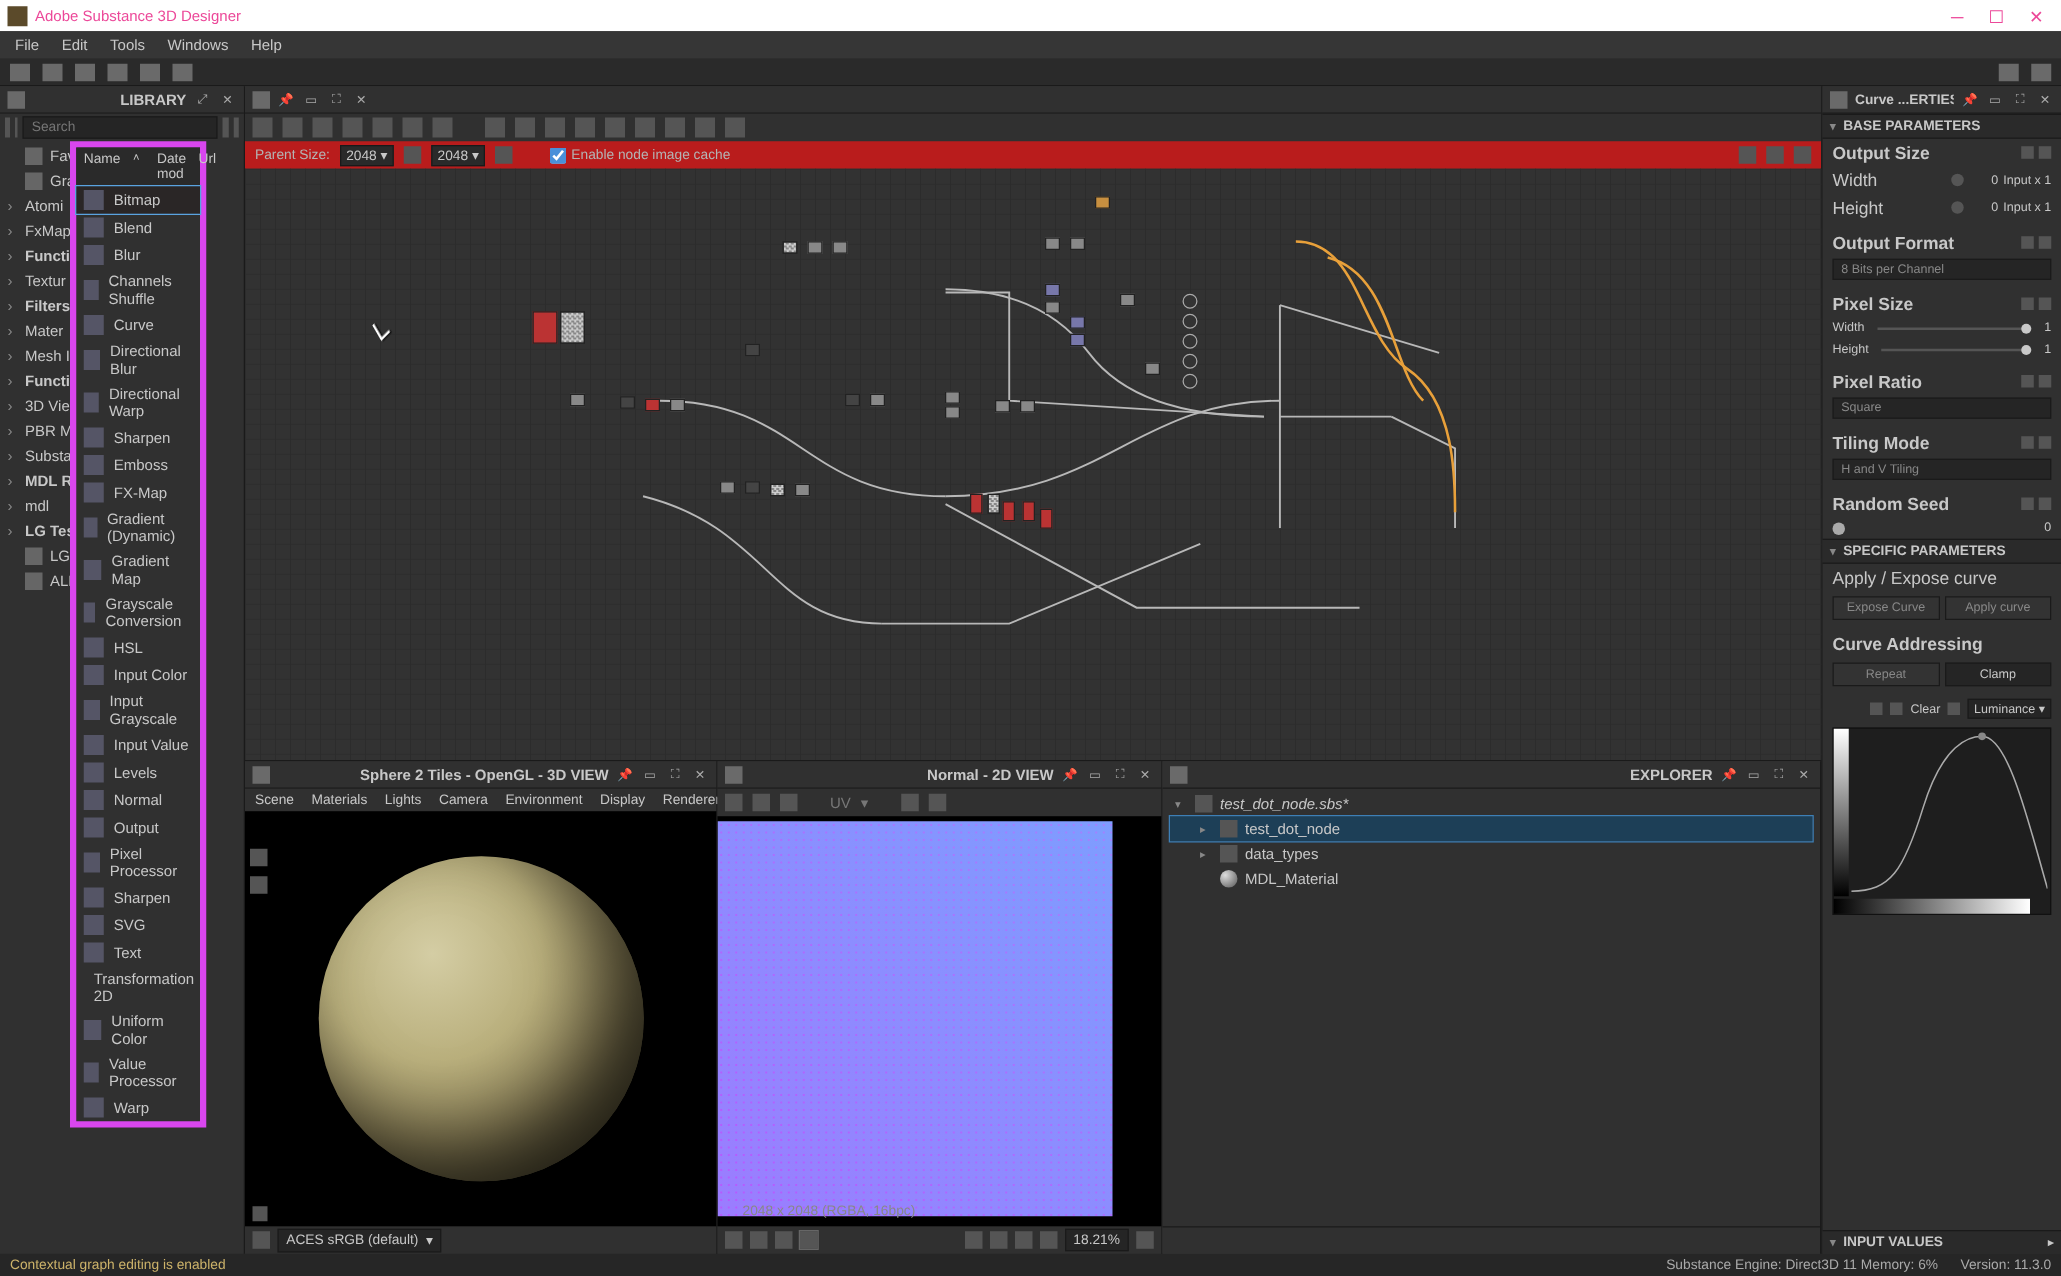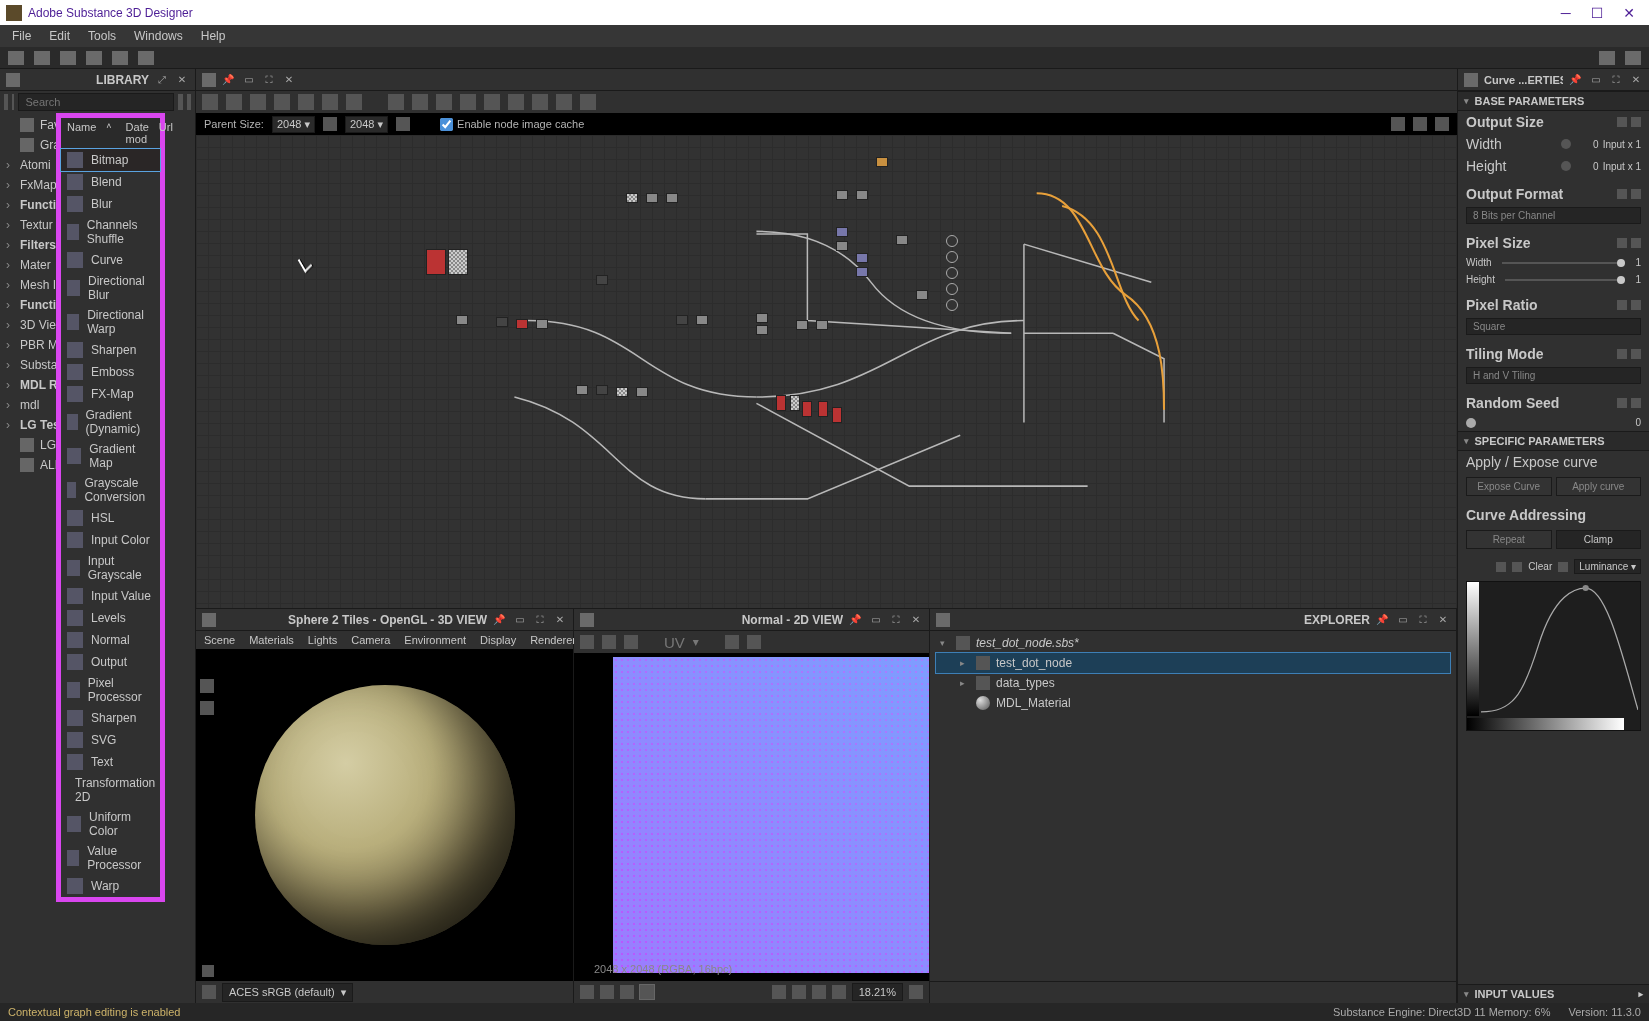--- a/index.html
+++ b/index.html
@@ -1,17 +1,17 @@
 <!DOCTYPE html>
 <html><head>
 <meta charset="utf-8">
 <style>
 * { margin: 0; padding: 0; box-sizing: border-box; font-family: "Segoe UI", Tahoma, sans-serif; }
 body { background: #262626; color: #c8c8c8; font-size: 12px; overflow: hidden; width: 1649px; height: 1021px; position: relative; }
-.titlebar { height: 25px; background: #ffffff; color: #4c1d95; display: flex; align-items: center; padding: 0 6px; justify-content: space-between; }
+.titlebar { height: 25px; background: #ffffff; color: #ec4899; display: flex; align-items: center; padding: 0 6px; justify-content: space-between; }
 .titlebar .left { display: flex; align-items: center; gap: 6px; }
 .titlebar .logo { width: 16px; height: 16px; background: #5b4a2a; display: inline-block; }
 .titlebar .wincontrols { display: flex; gap: 20px; font-size: 14px; padding-right: 8px;}
 .menubar { height: 22px; background: #363636; display: flex; align-items: center; gap: 18px; padding: 0 12px; font-size: 12px; color: #c8c8c8; }
 .menubar span { cursor: default; }
 .toolbar { height: 22px; background: #2a2a2a; display: flex; align-items: center; gap: 10px; padding: 0 8px; border-bottom: 1px solid #1a1a1a; }
 .toolbar .ticon { width: 16px; height: 14px; background: #6a6a6a; display: inline-block; }
 .toolbar .spacer { flex: 1; }
 .main { display: flex; height: calc(100% - 25px - 22px - 22px - 18px); }
 .panel-header { height: 22px; background: #303030; display: flex; align-items: center; padding: 0 6px; gap: 6px; border-bottom: 1px solid #1a1a1a; }
@@ -32,21 +32,21 @@
 .node-dd .hdr { display: flex; padding: 3px 6px; background: #2a2a2a; font-size: 11px; border-bottom: 1px solid #1a1a1a;}
 .node-dd .hdr span { margin-right: 10px; }
 .node-dd .item { display: flex; align-items: center; gap: 8px; padding: 3px 6px; font-size: 12px;}
 .node-dd .item .nicon { width: 16px; height: 16px; background: #556; display:inline-block; }
 .node-dd .item.sel { background: #2a2626; outline: 1px solid #5aa3e0; }
 
 .center { flex: 1; display: flex; flex-direction: column; }
 .graph-panel { flex: 1; display: flex; flex-direction: column; border-bottom: 1px solid #1a1a1a; background: #333; min-height: 0;}
 .graph-toolbar { height: 22px; background: #303030; display: flex; align-items: center; padding: 0 6px; gap: 8px;}
 .graph-toolbar .gicon { width: 16px; height: 16px; background: #555; display:inline-block; }
-.graph-subbar { height: 22px; background: #000000; display: flex; align-items: center; padding: 0 8px; gap: 8px; font-size: 11px; color: #b4b4b4;}
+.graph-subbar { height: 22px; background: #b91c1c; display: flex; align-items: center; padding: 0 8px; gap: 8px; font-size: 11px; color: #b4b4b4;}
 .graph-subbar select, .graph-subbar .sel { background: #2a2a2a; border: 1px solid #1a1a1a; color: #c8c8c8; font-size: 11px; padding: 1px 4px;}
 .graph-subbar input[type=checkbox]{ accent-color:#4a90d9;}
 .graph-area { flex: 1; background: #323232; background-image: linear-gradient(#2c2c2c 1px, transparent 1px), linear-gradient(90deg, #2c2c2c 1px, transparent 1px); background-size: 12px 12px; position: relative; overflow: hidden;}
 .graph-area svg { position: absolute; inset: 0; width: 100%; height: 100%; }
 .node { position: absolute; width: 12px; height: 10px; background: #888; border: 1px solid #222; }
 .node.red { background: #b33;}
 .node.blu { background: #77a;}
 .node.dark { background: #444;}
 .node.chk { background: repeating-conic-gradient(#888 0 25%, #ccc 0 50%) 0 0/4px 4px;}
 .bottom-row { height: 394px; display: flex; }
@@ -55,21 +55,21 @@
 .view3d-menus { height: 18px; background: #303030; display: flex; gap: 14px; padding: 0 8px; font-size: 11px; align-items: center;}
 .view3d-body { flex: 1; background: #000; display: flex; align-items: center; justify-content: center; position: relative;}
 .sphere { width: 260px; height: 260px; border-radius: 50%; background: radial-gradient(circle at 35% 30%, #d4cda4 0%, #b9af7c 35%, #8c8158 60%, #5a5338 82%, #1a1810 100%); box-shadow: inset -30px -30px 60px rgba(0,0,0,0.6);}
 .view3d-left { position:absolute; left:4px; top:30px; display:flex; flex-direction:column; gap:8px;}
 .view3d-left .vicon{width:14px;height:14px;background:#555;}
 .view3d-footer { height: 22px; background: #303030; display: flex; align-items: center; padding: 0 6px; gap: 6px; font-size: 11px;}
 .view3d-footer .sel{ background:#252525;border:1px solid #1a1a1a;padding:2px 6px;display:flex;align-items:center;gap:6px;}
 .view2d { width: 356px; background: #262626; }
 .view2d-toolbar { height: 22px; background: #303030; display: flex; align-items:center; padding:0 6px; gap:8px;}
 .view2d-toolbar .vicon{width:14px;height:14px;background:#555;display:inline-block;}
-.view2d-body { flex: 1; background: #000; position: relative; overflow: hidden; display:flex; align-items:flex-start; justify-content:flex-end; padding-top:4px;}
+.view2d-body { flex: 1; background: #000; position: relative; overflow: hidden; display:flex; align-items:flex-start; justify-content:flex-start; padding-top:4px;}
 .normal-tex { width: 316px; height: 316px; background: linear-gradient(45deg, #9b7cff 0%, #7e9dff 100%); position:relative;}
 .normal-tex::after{content:"";position:absolute;inset:0;background-image:radial-gradient(circle 2px, rgba(255,0,200,0.3) 1px, transparent 1px);background-size:6px 6px;mix-blend-mode:overlay;}
 .view2d-overlay{position:absolute;bottom:6px;left:20px;color:#888;font-size:11px;}
 .view2d-footer{height:22px;background:#303030;display:flex;align-items:center;padding:0 6px;gap:6px;font-size:11px;justify-content:space-between;}
 .view2d-footer .grp{display:flex;gap:6px;align-items:center;}
 .view2d-footer .ficon{width:14px;height:14px;background:#555;display:inline-block;}
 .explorer { flex: 1; background: #303030;}
 .explorer-toolbar{height:22px;background:#303030;display:flex;align-items:center;padding:0 6px;gap:10px;font-size:11px;}
 .explorer-toolbar .eicon{width:14px;height:14px;background:#555;display:inline-block;}
 .explorer-tree{flex:1;padding:2px 6px;font-size:12px;}
@@ -361,21 +361,21 @@
           <span class="pbtn">📌</span>
           <span class="pbtn">▭</span>
           <span class="pbtn">⛶</span>
           <span class="pbtn">✕</span>
         </div>
         <div class="view2d-toolbar">
           <span class="vicon"></span>
           <span class="vicon"></span>
           <span class="vicon"></span>
           <span style="width:10px"></span>
-          <span style="color:#777;font-size:15px">UV</span>
+          <span style="color:#777;font-size:12px">UV</span>
           <span style="color:#777">▾</span>
           <span style="width:10px"></span>
           <span class="vicon"></span>
           <span class="vicon"></span>
         </div>
         <div class="view2d-body">
           <div class="normal-tex"></div>
           <div class="view2d-overlay">2048 x 2048 (RGBA, 16bpc)</div>
         </div>
         <div class="view2d-footer">

